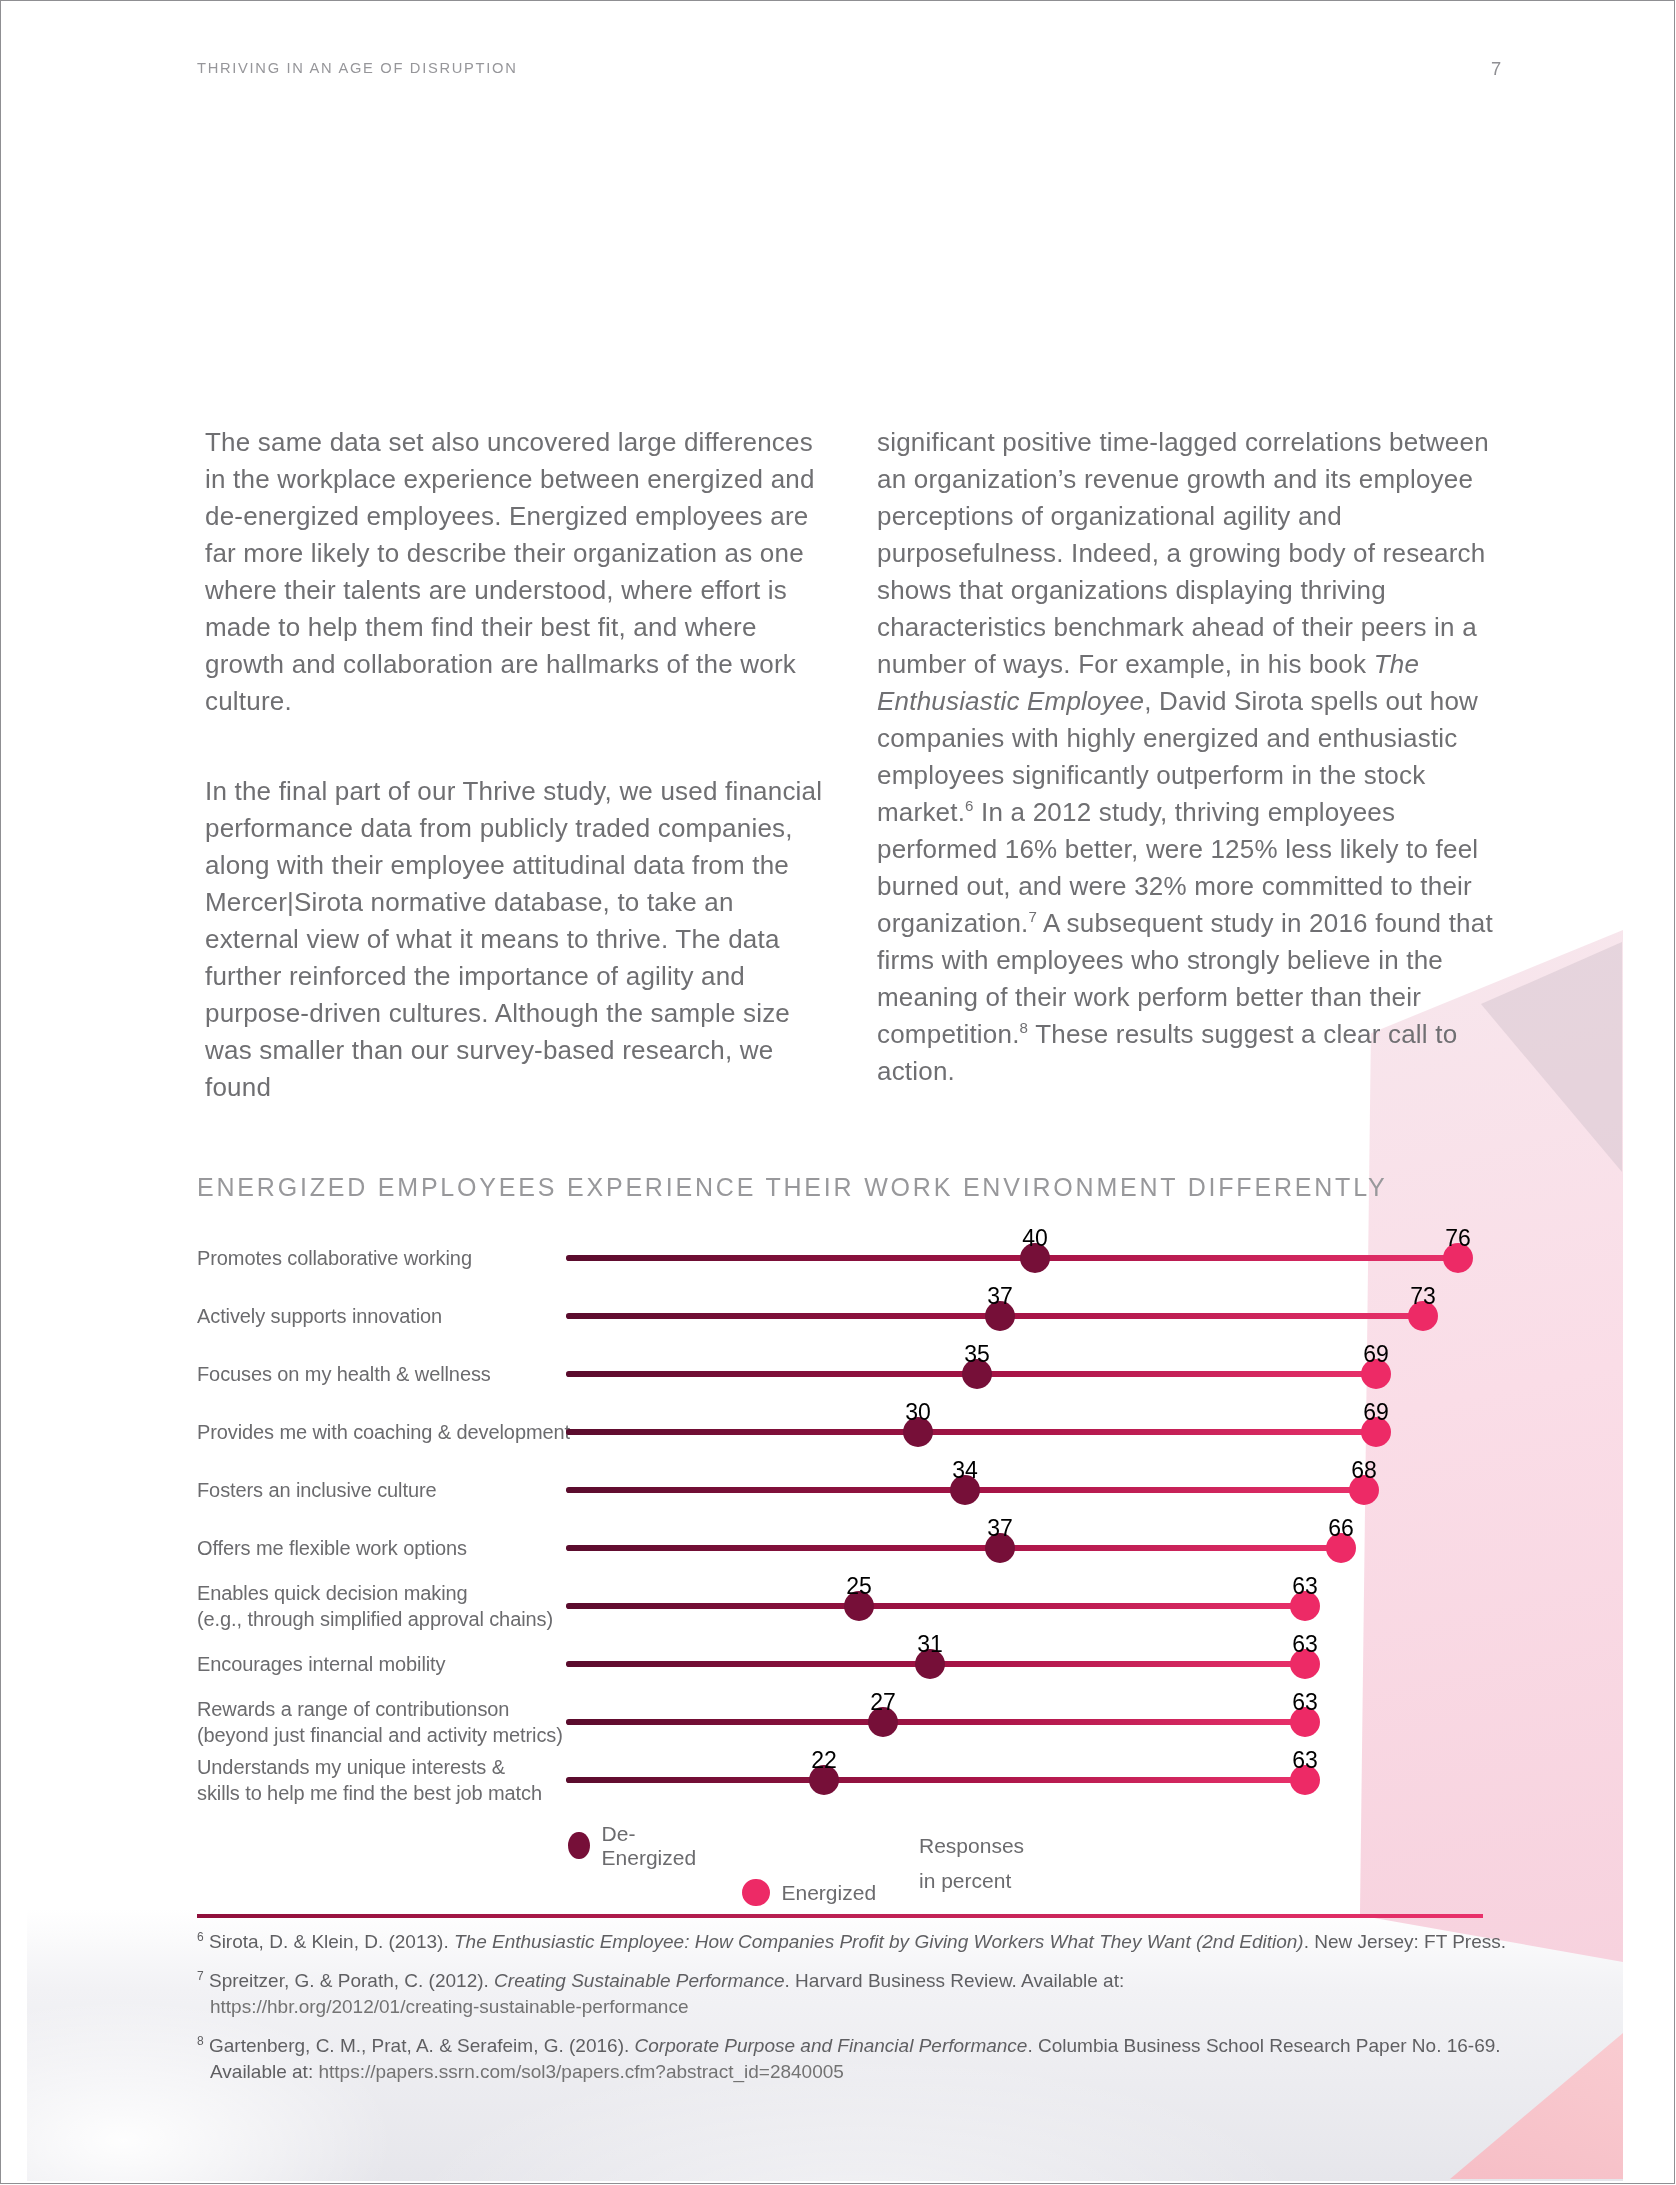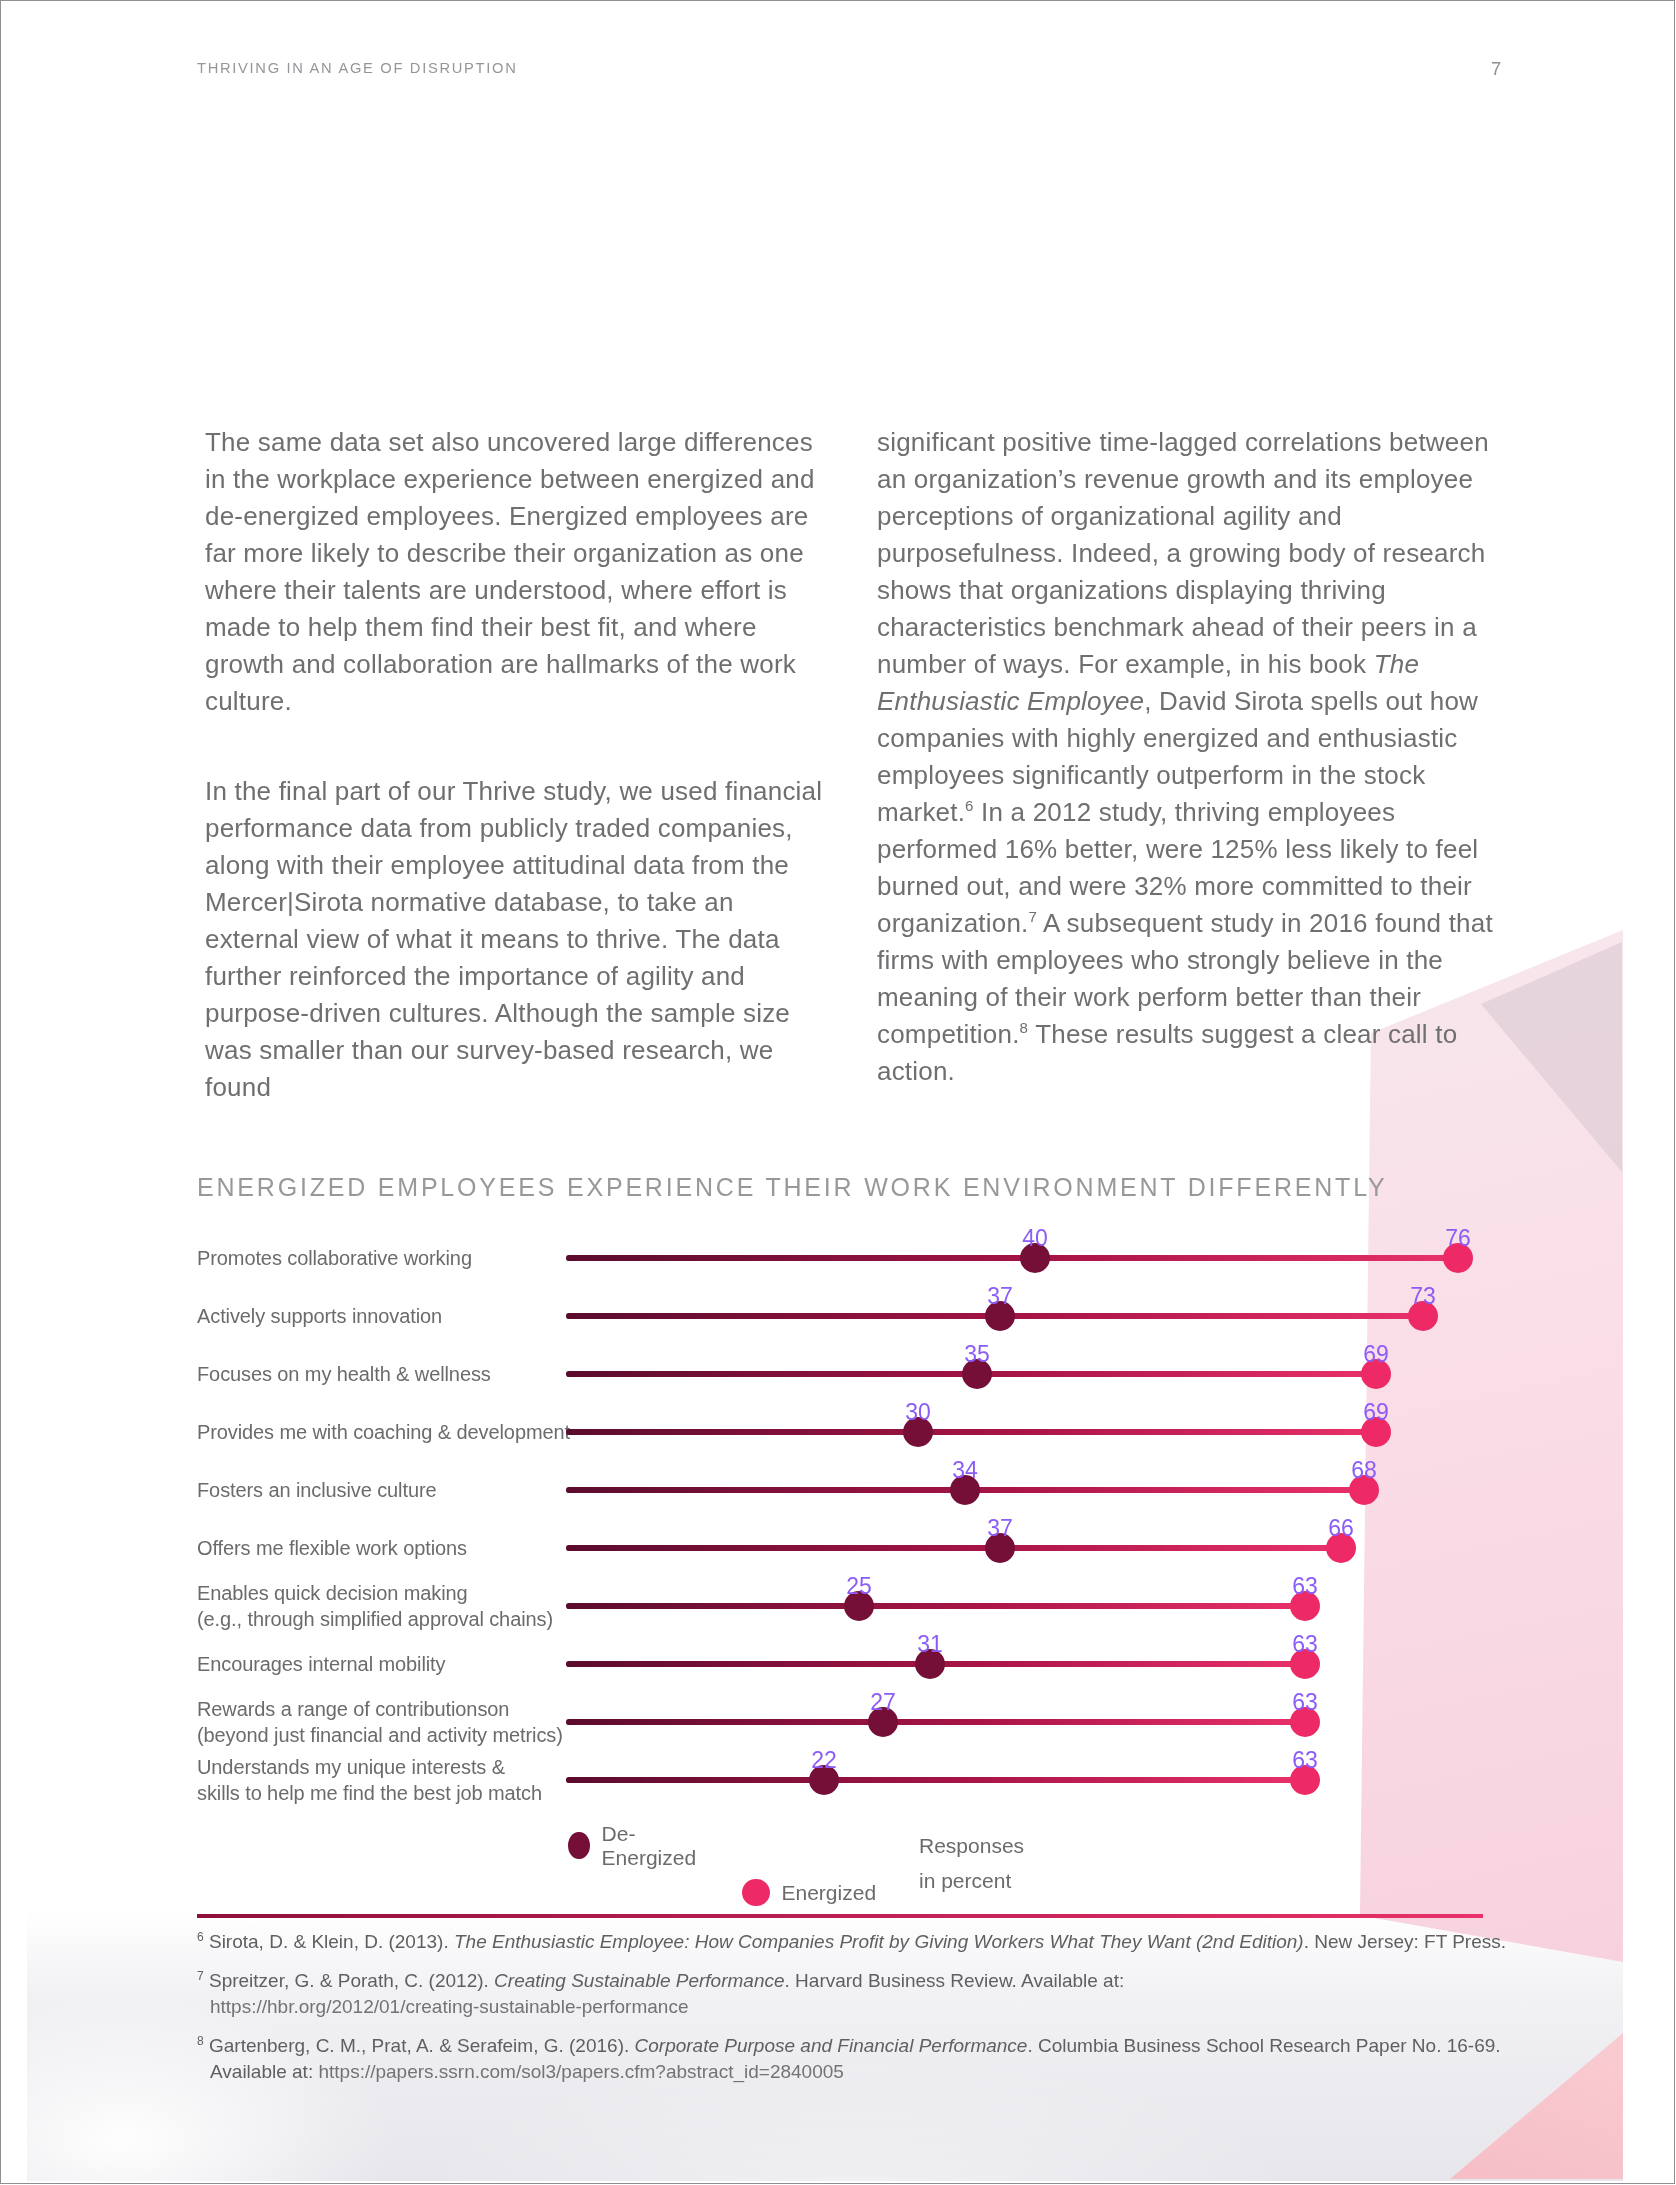--- a/index.html
+++ b/index.html
@@ -47,21 +47,21 @@
     color:#98989b;white-space:nowrap;z-index:5;}
   .chart{position:absolute;top:1228px;left:196px;width:1313px;z-index:5;}
   .chart-row{display:flex;height:58px;align-items:center;}
   .row-label{flex:0 0 369px;width:369px;font-size:20px;line-height:26px;color:#6b6b6e;
     white-space:nowrap;letter-spacing:-0.1px;}
   .row-plot{position:relative;flex:1;height:100%;}
   .row-line{position:absolute;left:0;top:calc(50% - 2.8px);height:5.5px;border-radius:2.8px;
     background:linear-gradient(90deg,#5a0c2d 0%,#a81447 55%,#e9316b 100%);}
   .dot{position:absolute;top:50%;width:30px;height:30px;border-radius:50%;
     transform:translate(-50%,-50%);}
-  .val{position:absolute;top:-3.7px;transform:translateX(-50%);font-size:23px;color:#8b5cf6;}
+  .val{position:absolute;top:-3.7px;transform:translateX(-50%);font-size:23px;color:#000000;}
   
   .legend{position:absolute;top:1827px;left:551px;height:35px;z-index:5;font-size:21px;color:#6b6b6e;}
   .legend-item{position:absolute;top:0;display:flex;align-items:center;height:35px;}
   .legend-dot{width:27.5px;height:27.5px;border-radius:50%;margin-right:12px;}
   .legend-note{position:absolute;top:0;left:367px;line-height:35px;}
   
   .fn-rule{position:absolute;top:1913px;left:196px;width:1286px;height:3.7px;z-index:6;
     background:linear-gradient(90deg,#8f0f3b,#e9316b);}
   .footnotes{position:absolute;top:1928px;left:196px;width:1350px;z-index:6;
     font-size:19px;line-height:26px;color:#5f5f62;}

